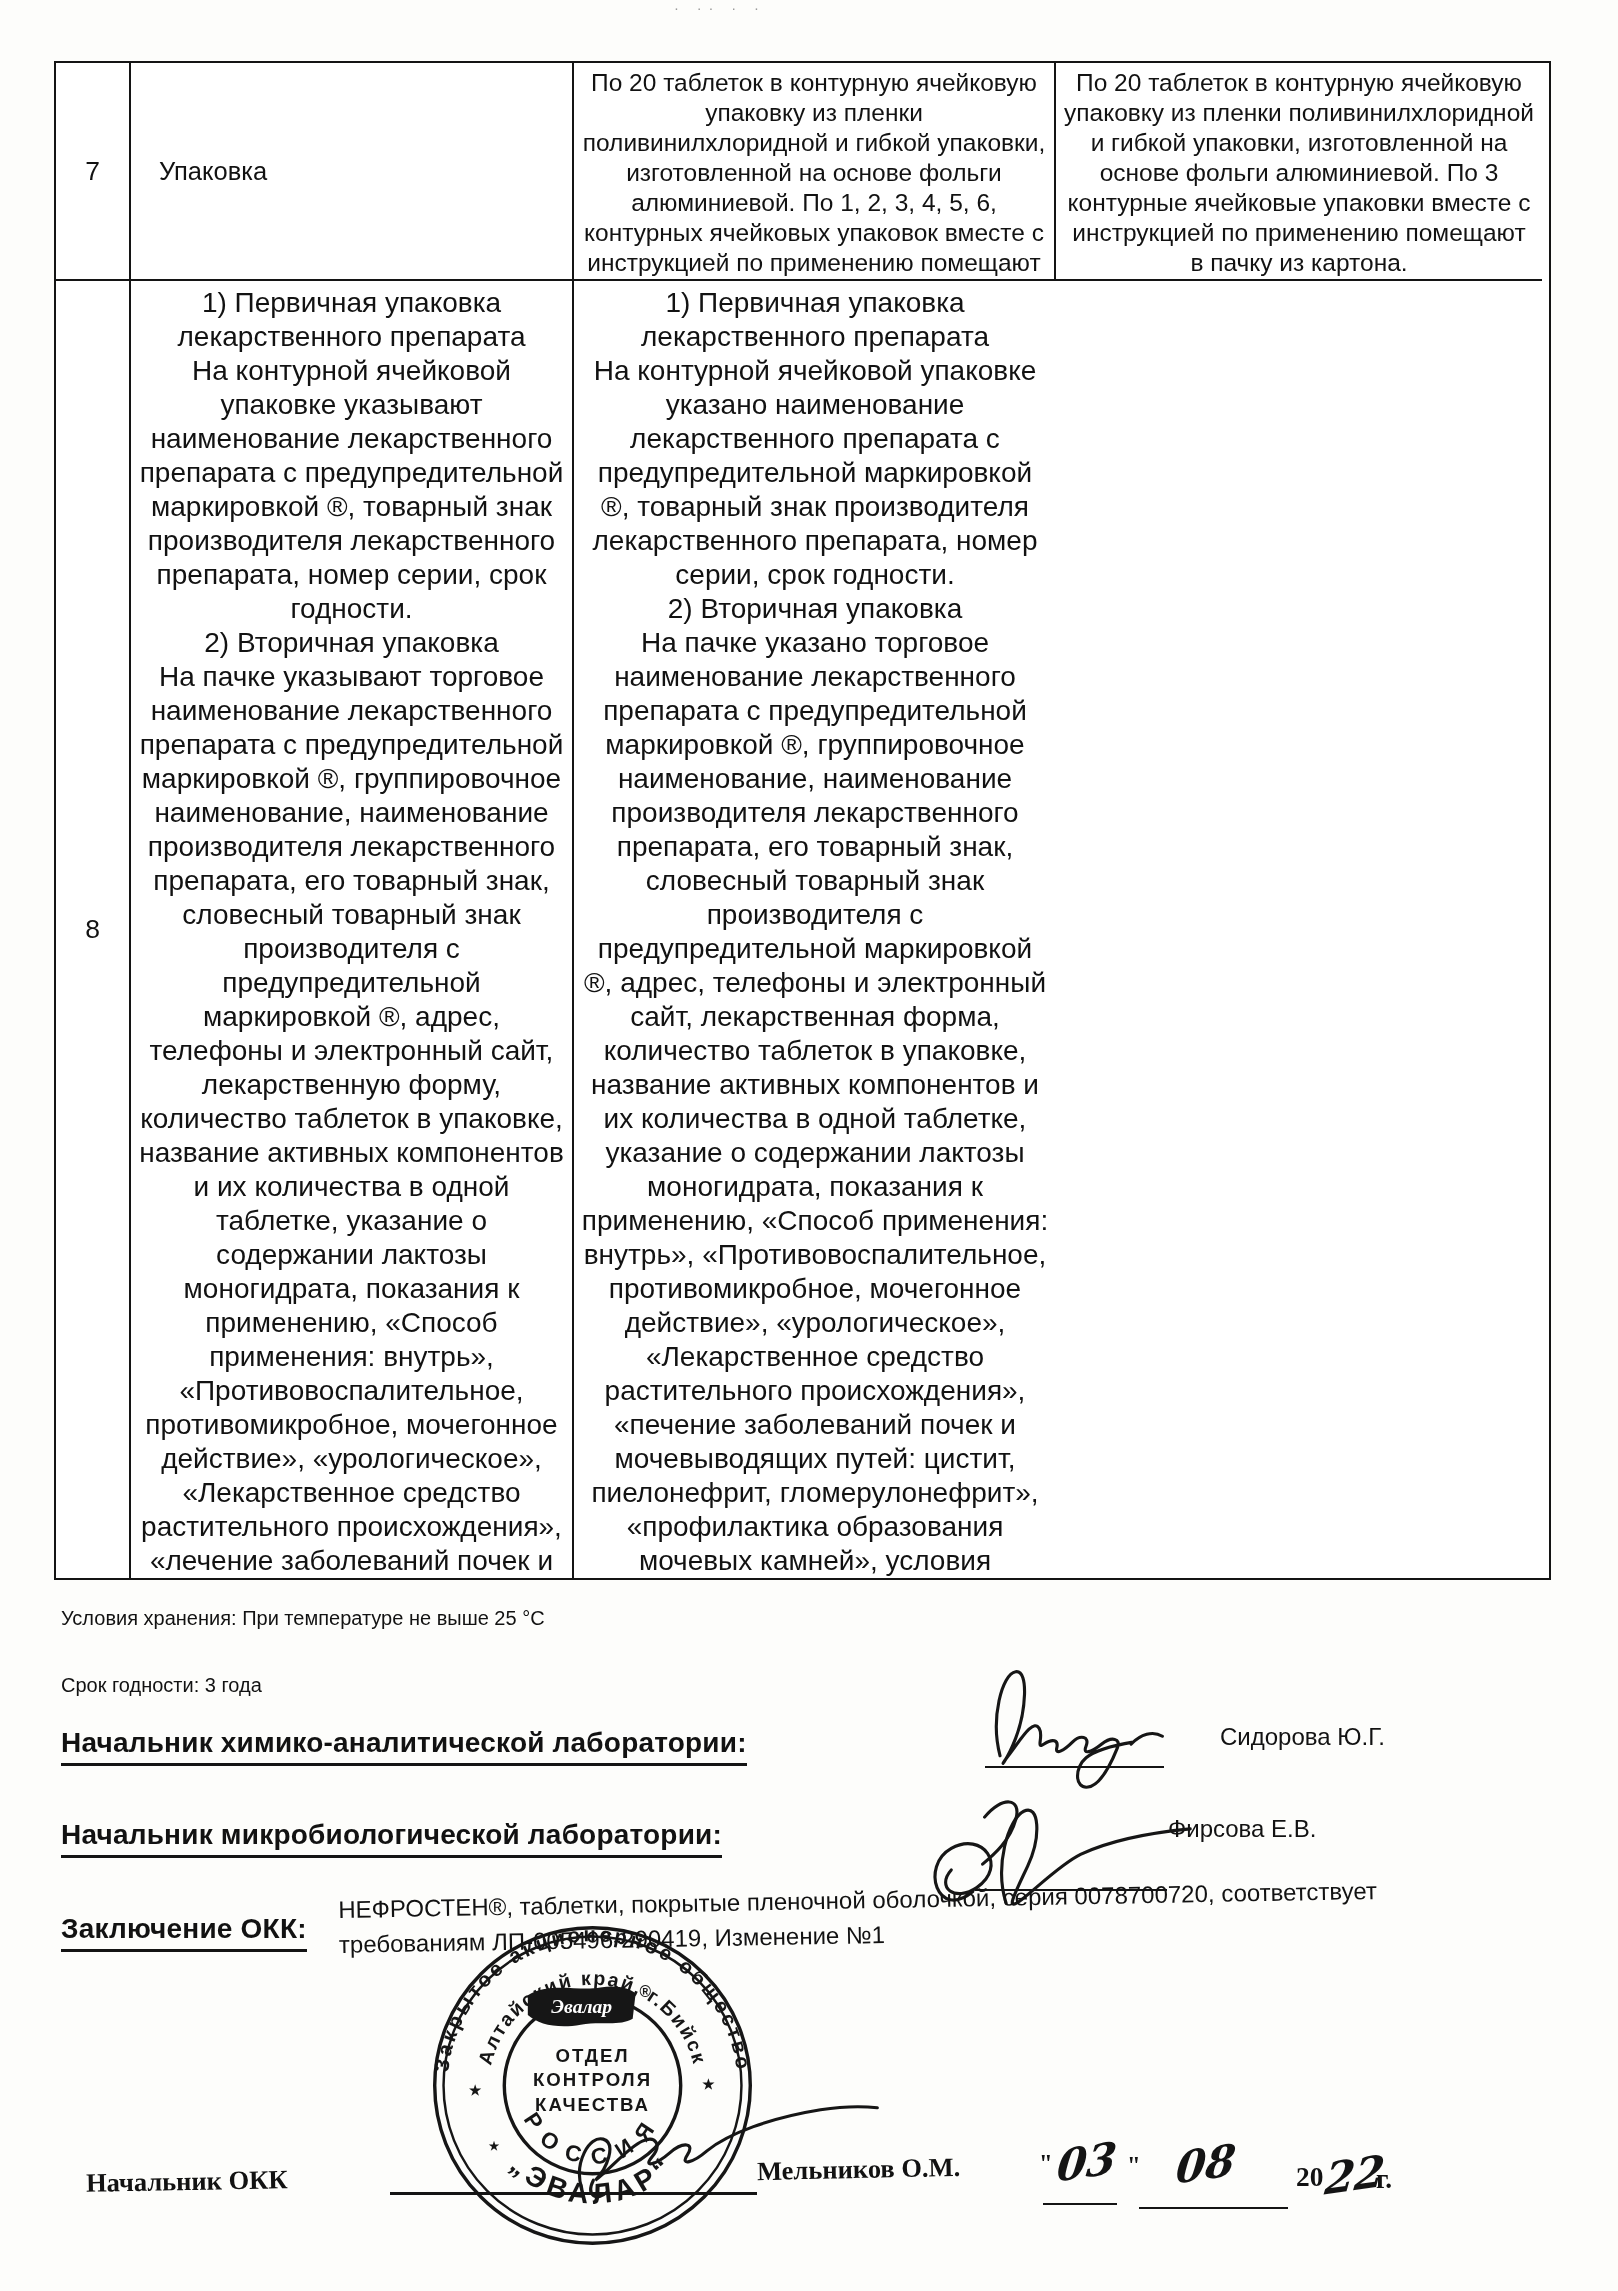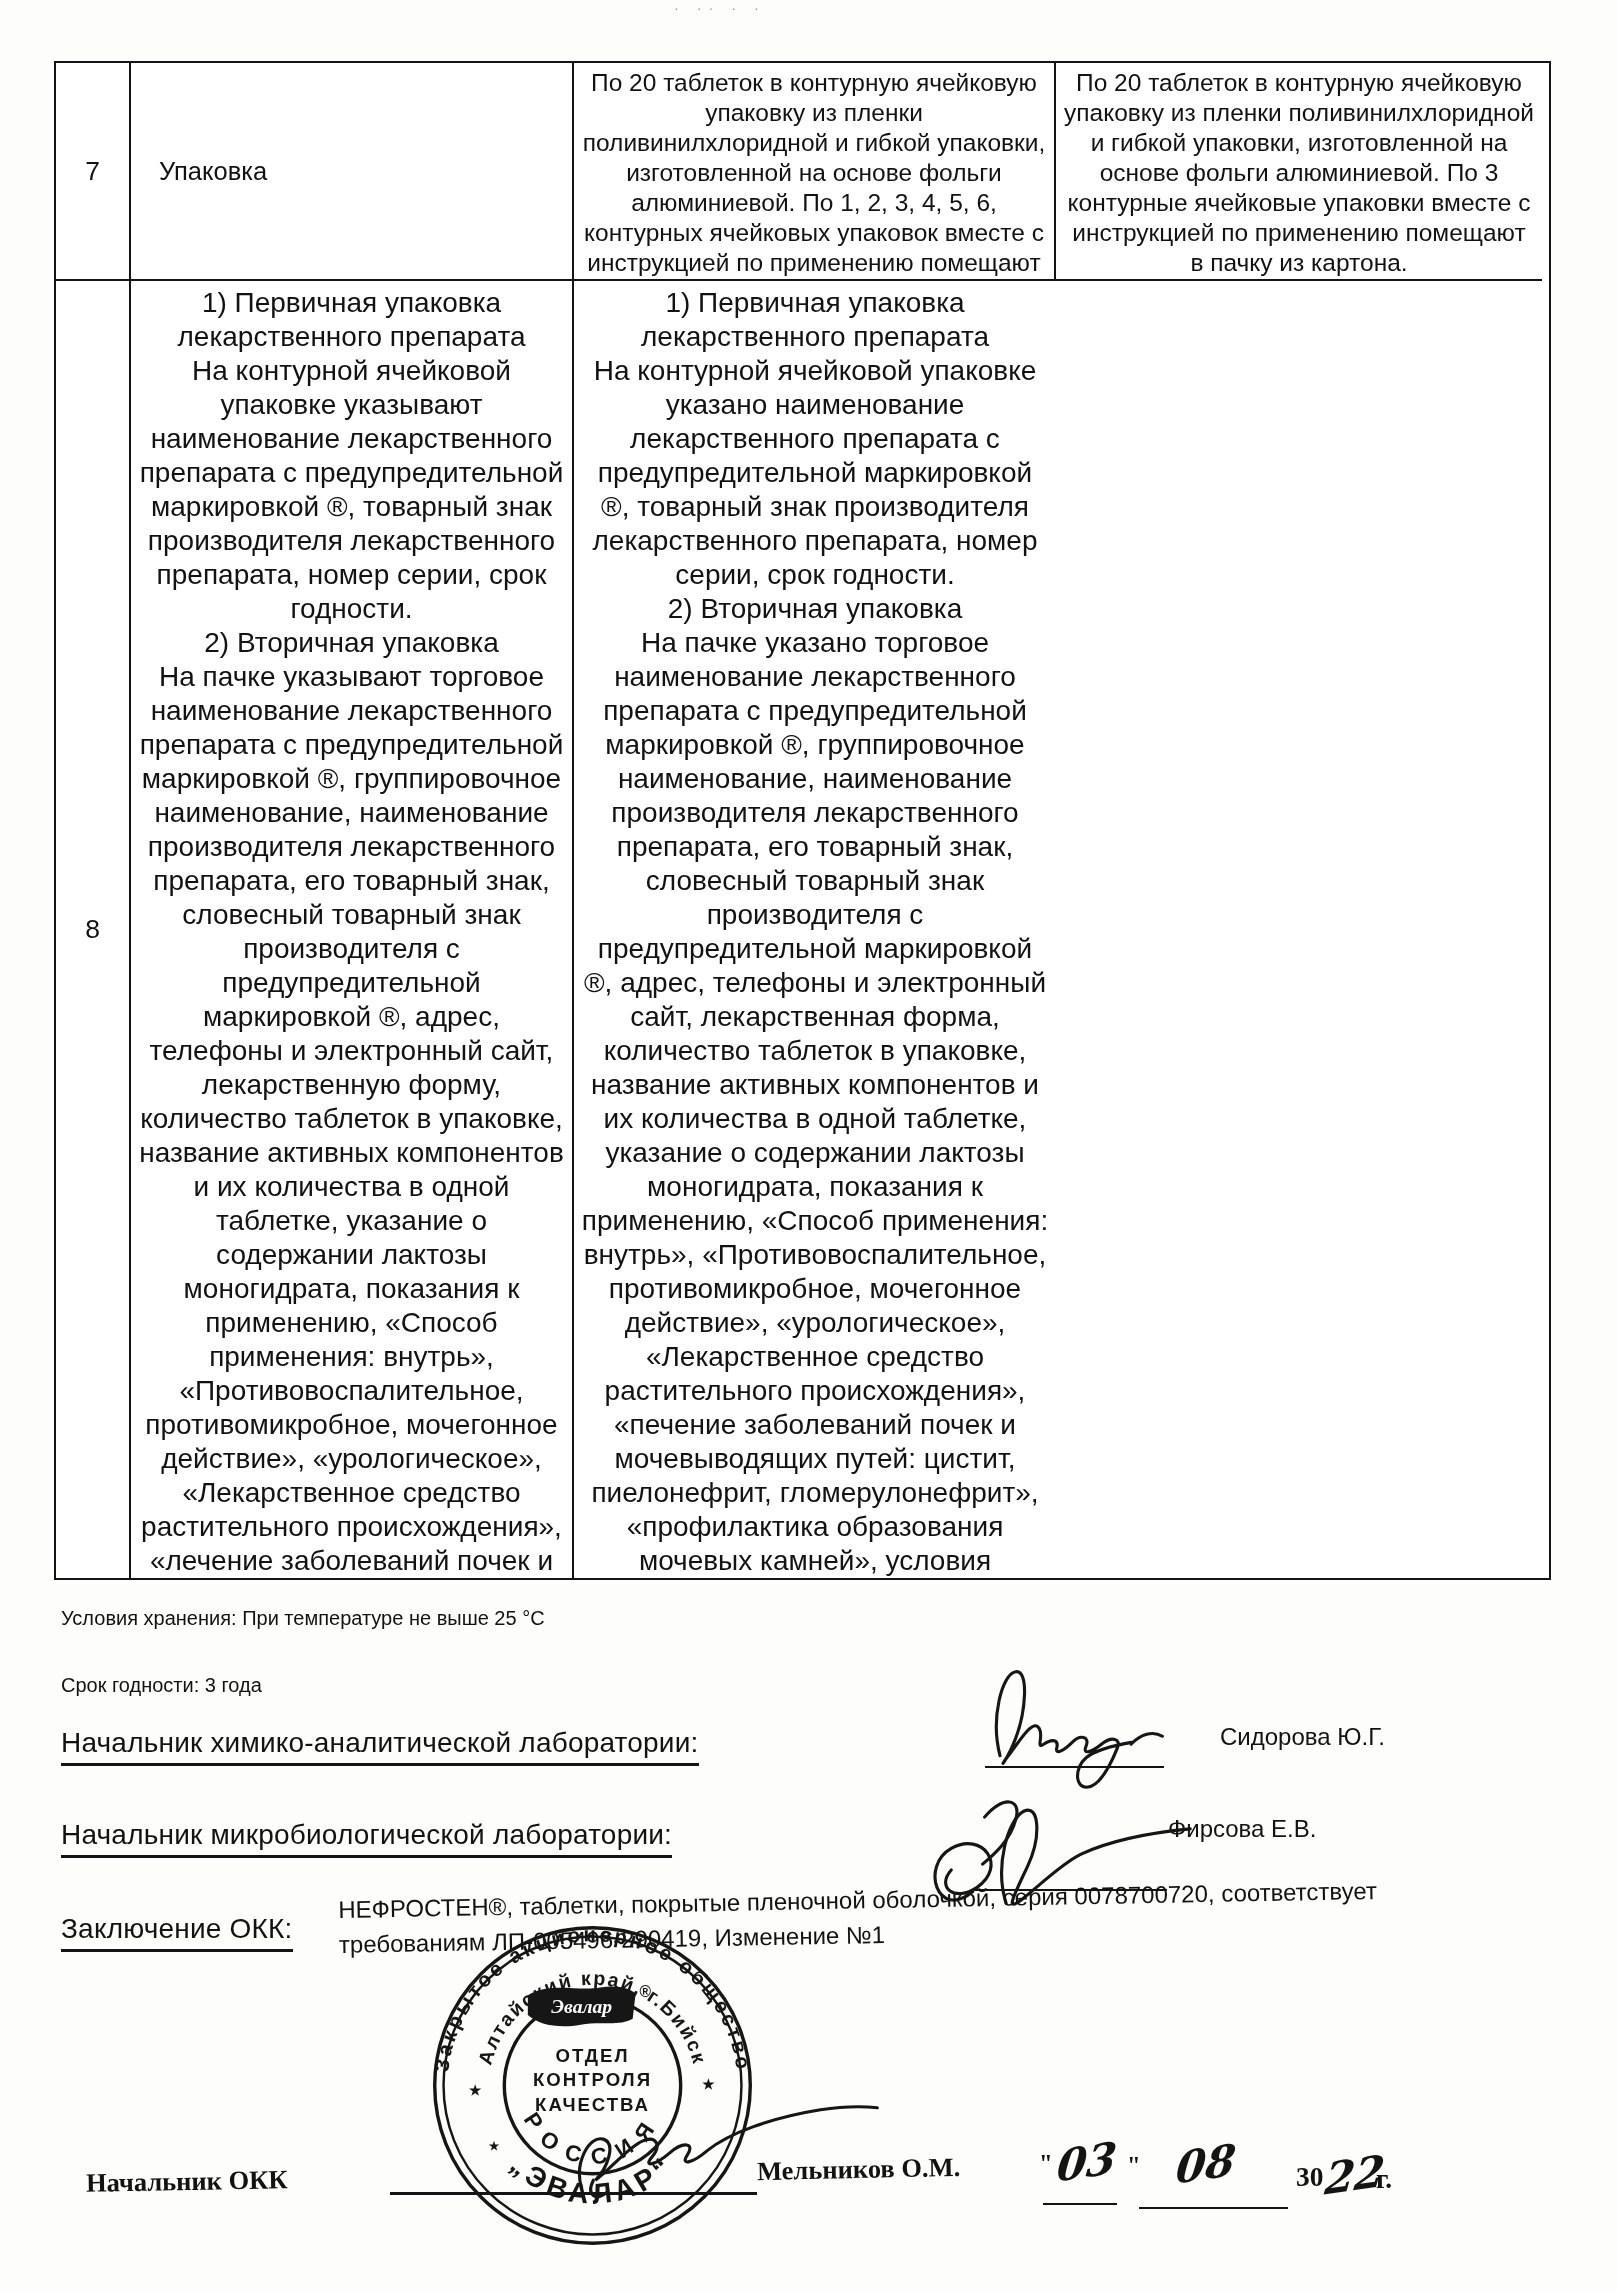--- a/index.html
+++ b/index.html
@@ -19,21 +19,21 @@
   .td.last-col{border-right:none}
   .td.last-row{border-bottom:none}
   .num{display:flex;align-items:center;justify-content:center;font-size:26.5px}
   .lbl{display:flex;align-items:center;padding-left:28px;font-size:25.5px}
   .txt{text-align:center;white-space:pre-line;padding:4.9px 7.8px}
   .t7{font-size:24.5px;line-height:30px}
   .t8{font-size:28px;line-height:34px}
   
   .plain{font-size:20px}
   .heading{
-    font-weight:normal;font-size:28px;letter-spacing:0.2px;
+    font-weight:bold;font-size:28px;letter-spacing:0.2px;
     border-bottom:3.9px solid #141414;padding-bottom:3.9px;
   }
   .name{font-size:24px}
   .serifb{font-family:"Liberation Serif",serif;font-weight:bold}
   .hand{
     font-family:"DejaVu Serif",serif;font-style:italic;font-weight:bold;
     font-size:43px;transform:rotate(-8deg) skewX(-14deg);color:#141414;
   }
   .hline{border-top:2.9px solid #141414;height:0}
   .hline4{border-top:3.9px solid #141414;height:0}
@@ -141,16 +141,16 @@
 <div class="abs hline4" style="left:390px;top:2192px;width:367px;z-index:4"></div>
 
 <div class="abs serifb" style="left:757px;top:2154px;font-size:26.5px;transform:rotate(-1.2deg)">Мельников О.М.</div>
 
 <div class="abs serifb" style="left:1039px;top:2150px;font-size:24.5px">"</div>
 <div class="abs hand" style="left:1057px;top:2137px">03</div>
 <div class="abs serifb" style="left:1127px;top:2152px;font-size:24.5px">"</div>
 <div class="abs hline" style="left:1043px;top:2203px;width:74px"></div>
 <div class="abs hand" style="left:1176px;top:2139px">08</div>
 <div class="abs hline" style="left:1139px;top:2207px;width:149px"></div>
-<div class="abs serifb" style="left:1296px;top:2162px;font-size:27.4px">30</div>
+<div class="abs serifb" style="left:1296px;top:2162px;font-size:27.4px">20</div>
 <div class="abs hand" style="left:1325px;top:2150px">22</div>
 <div class="abs serifb" style="left:1376px;top:2164px;font-size:27.4px">г.</div>
 
 
 </body></html>

